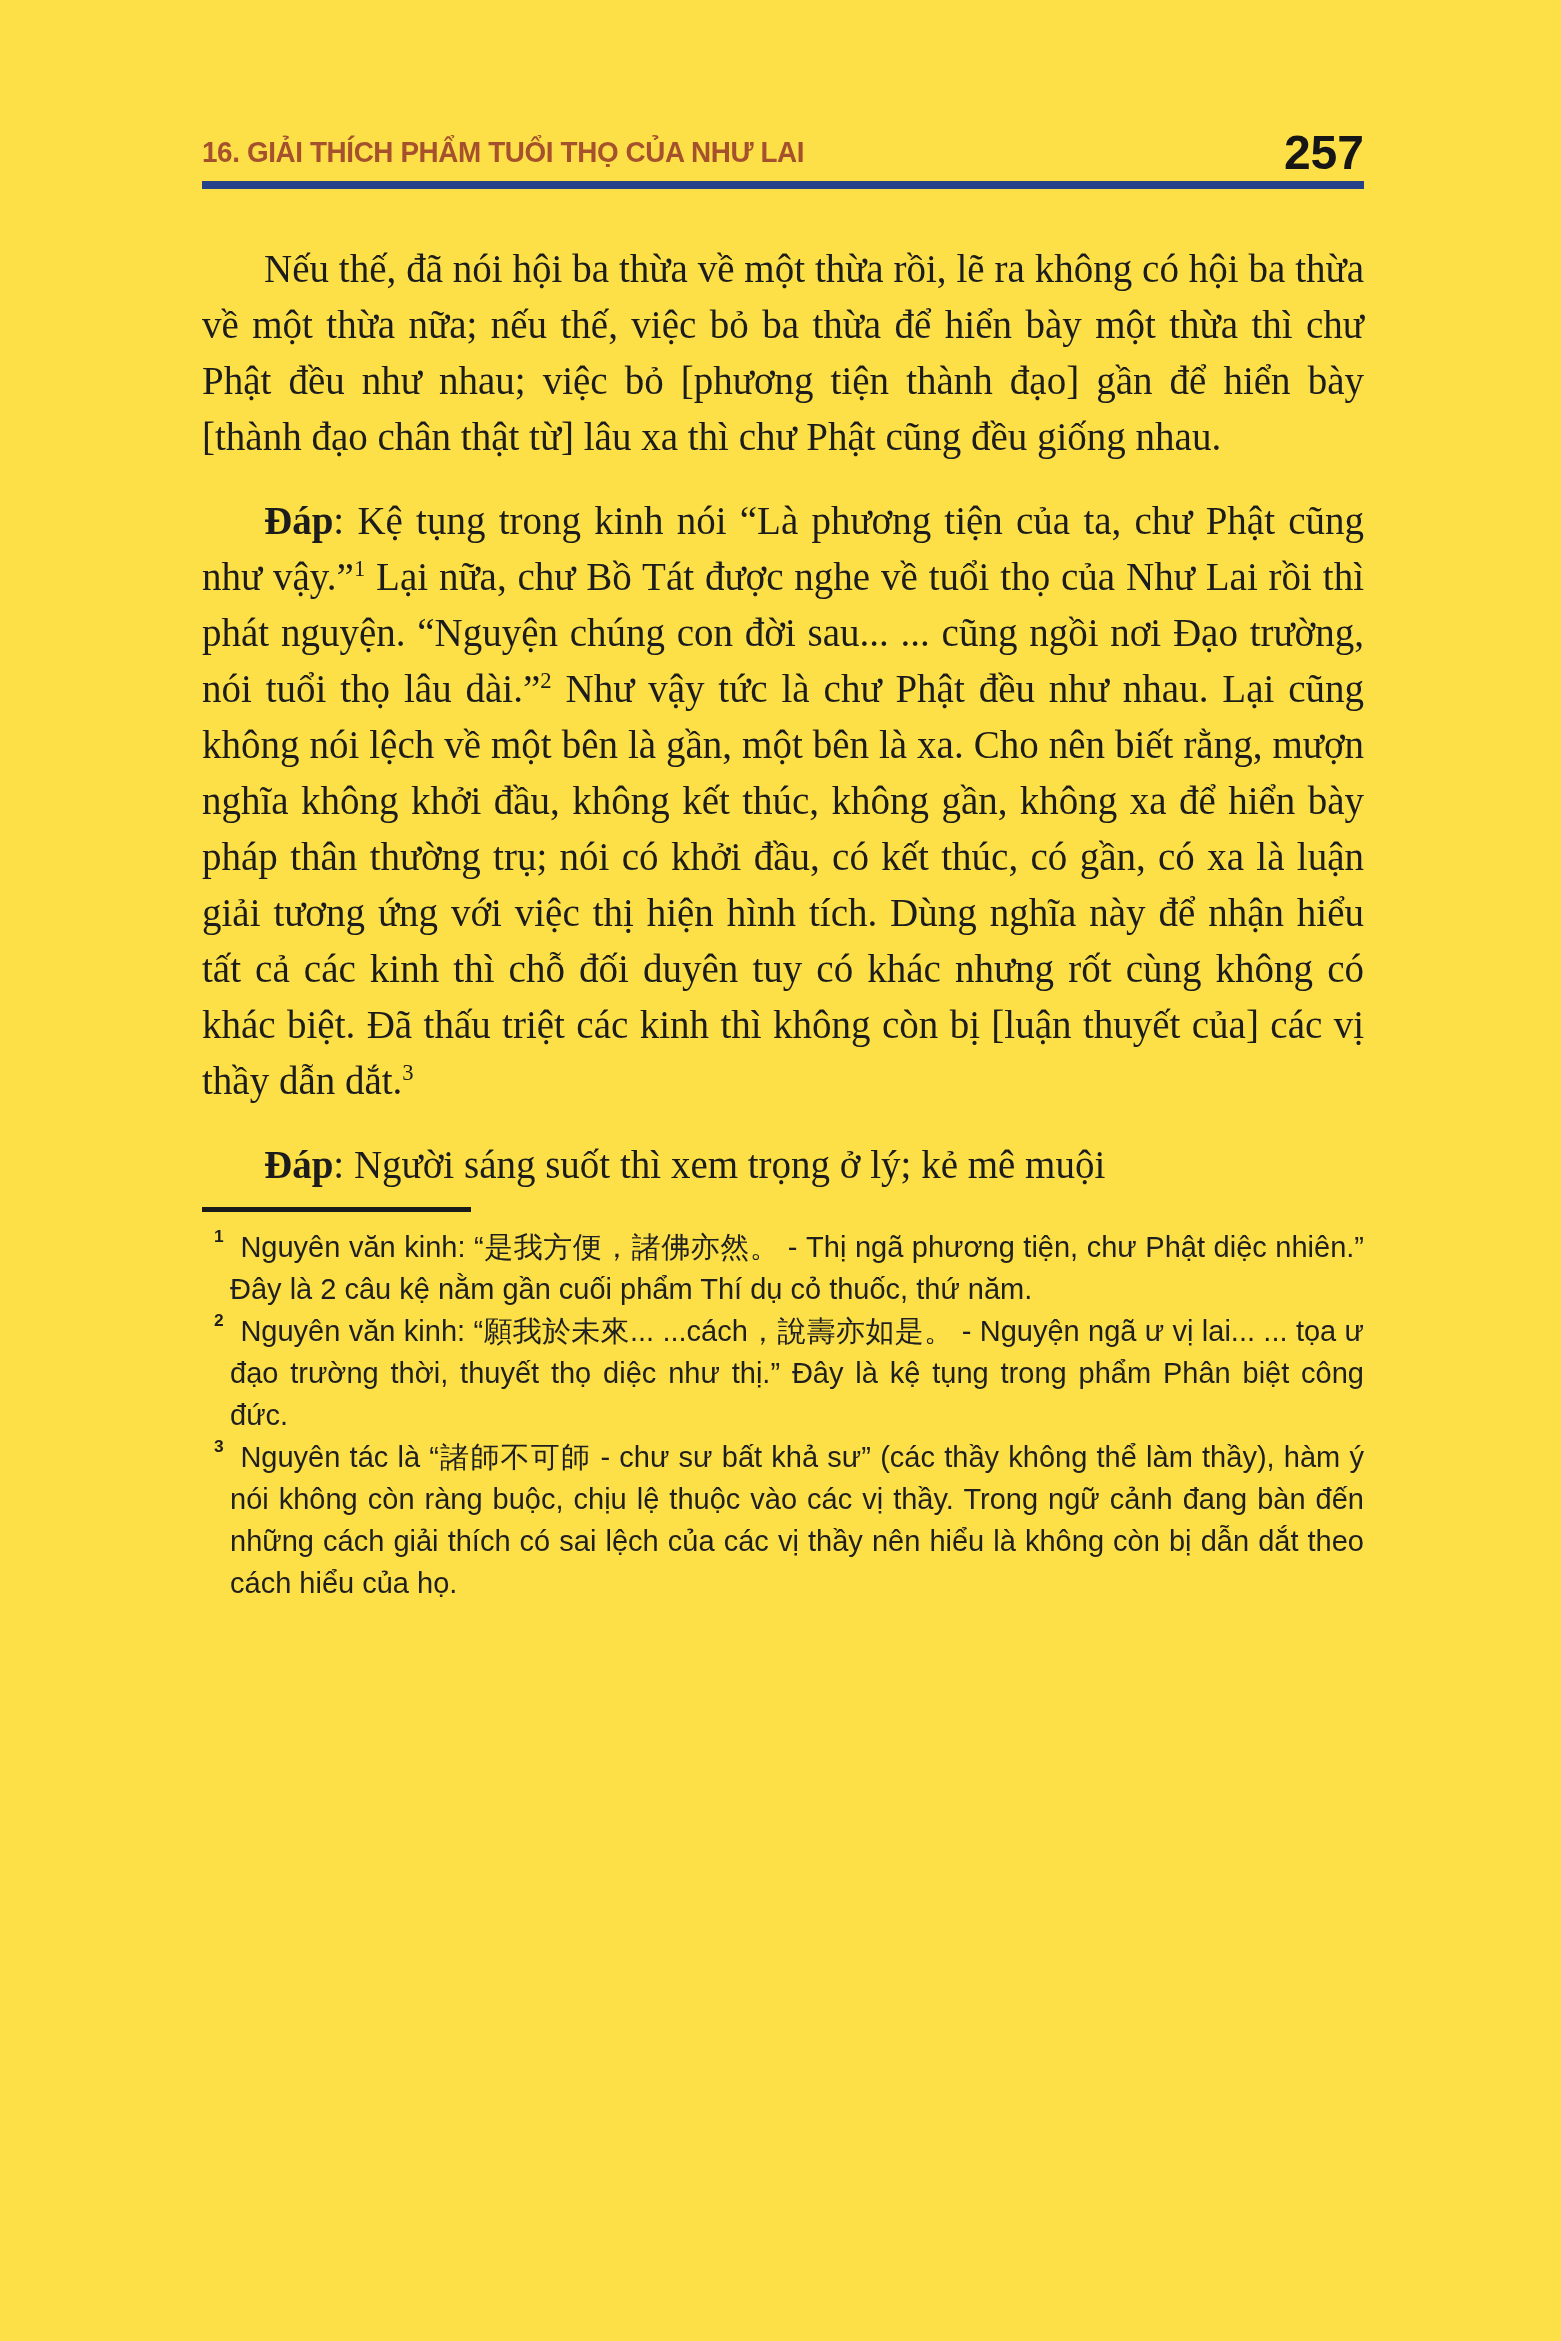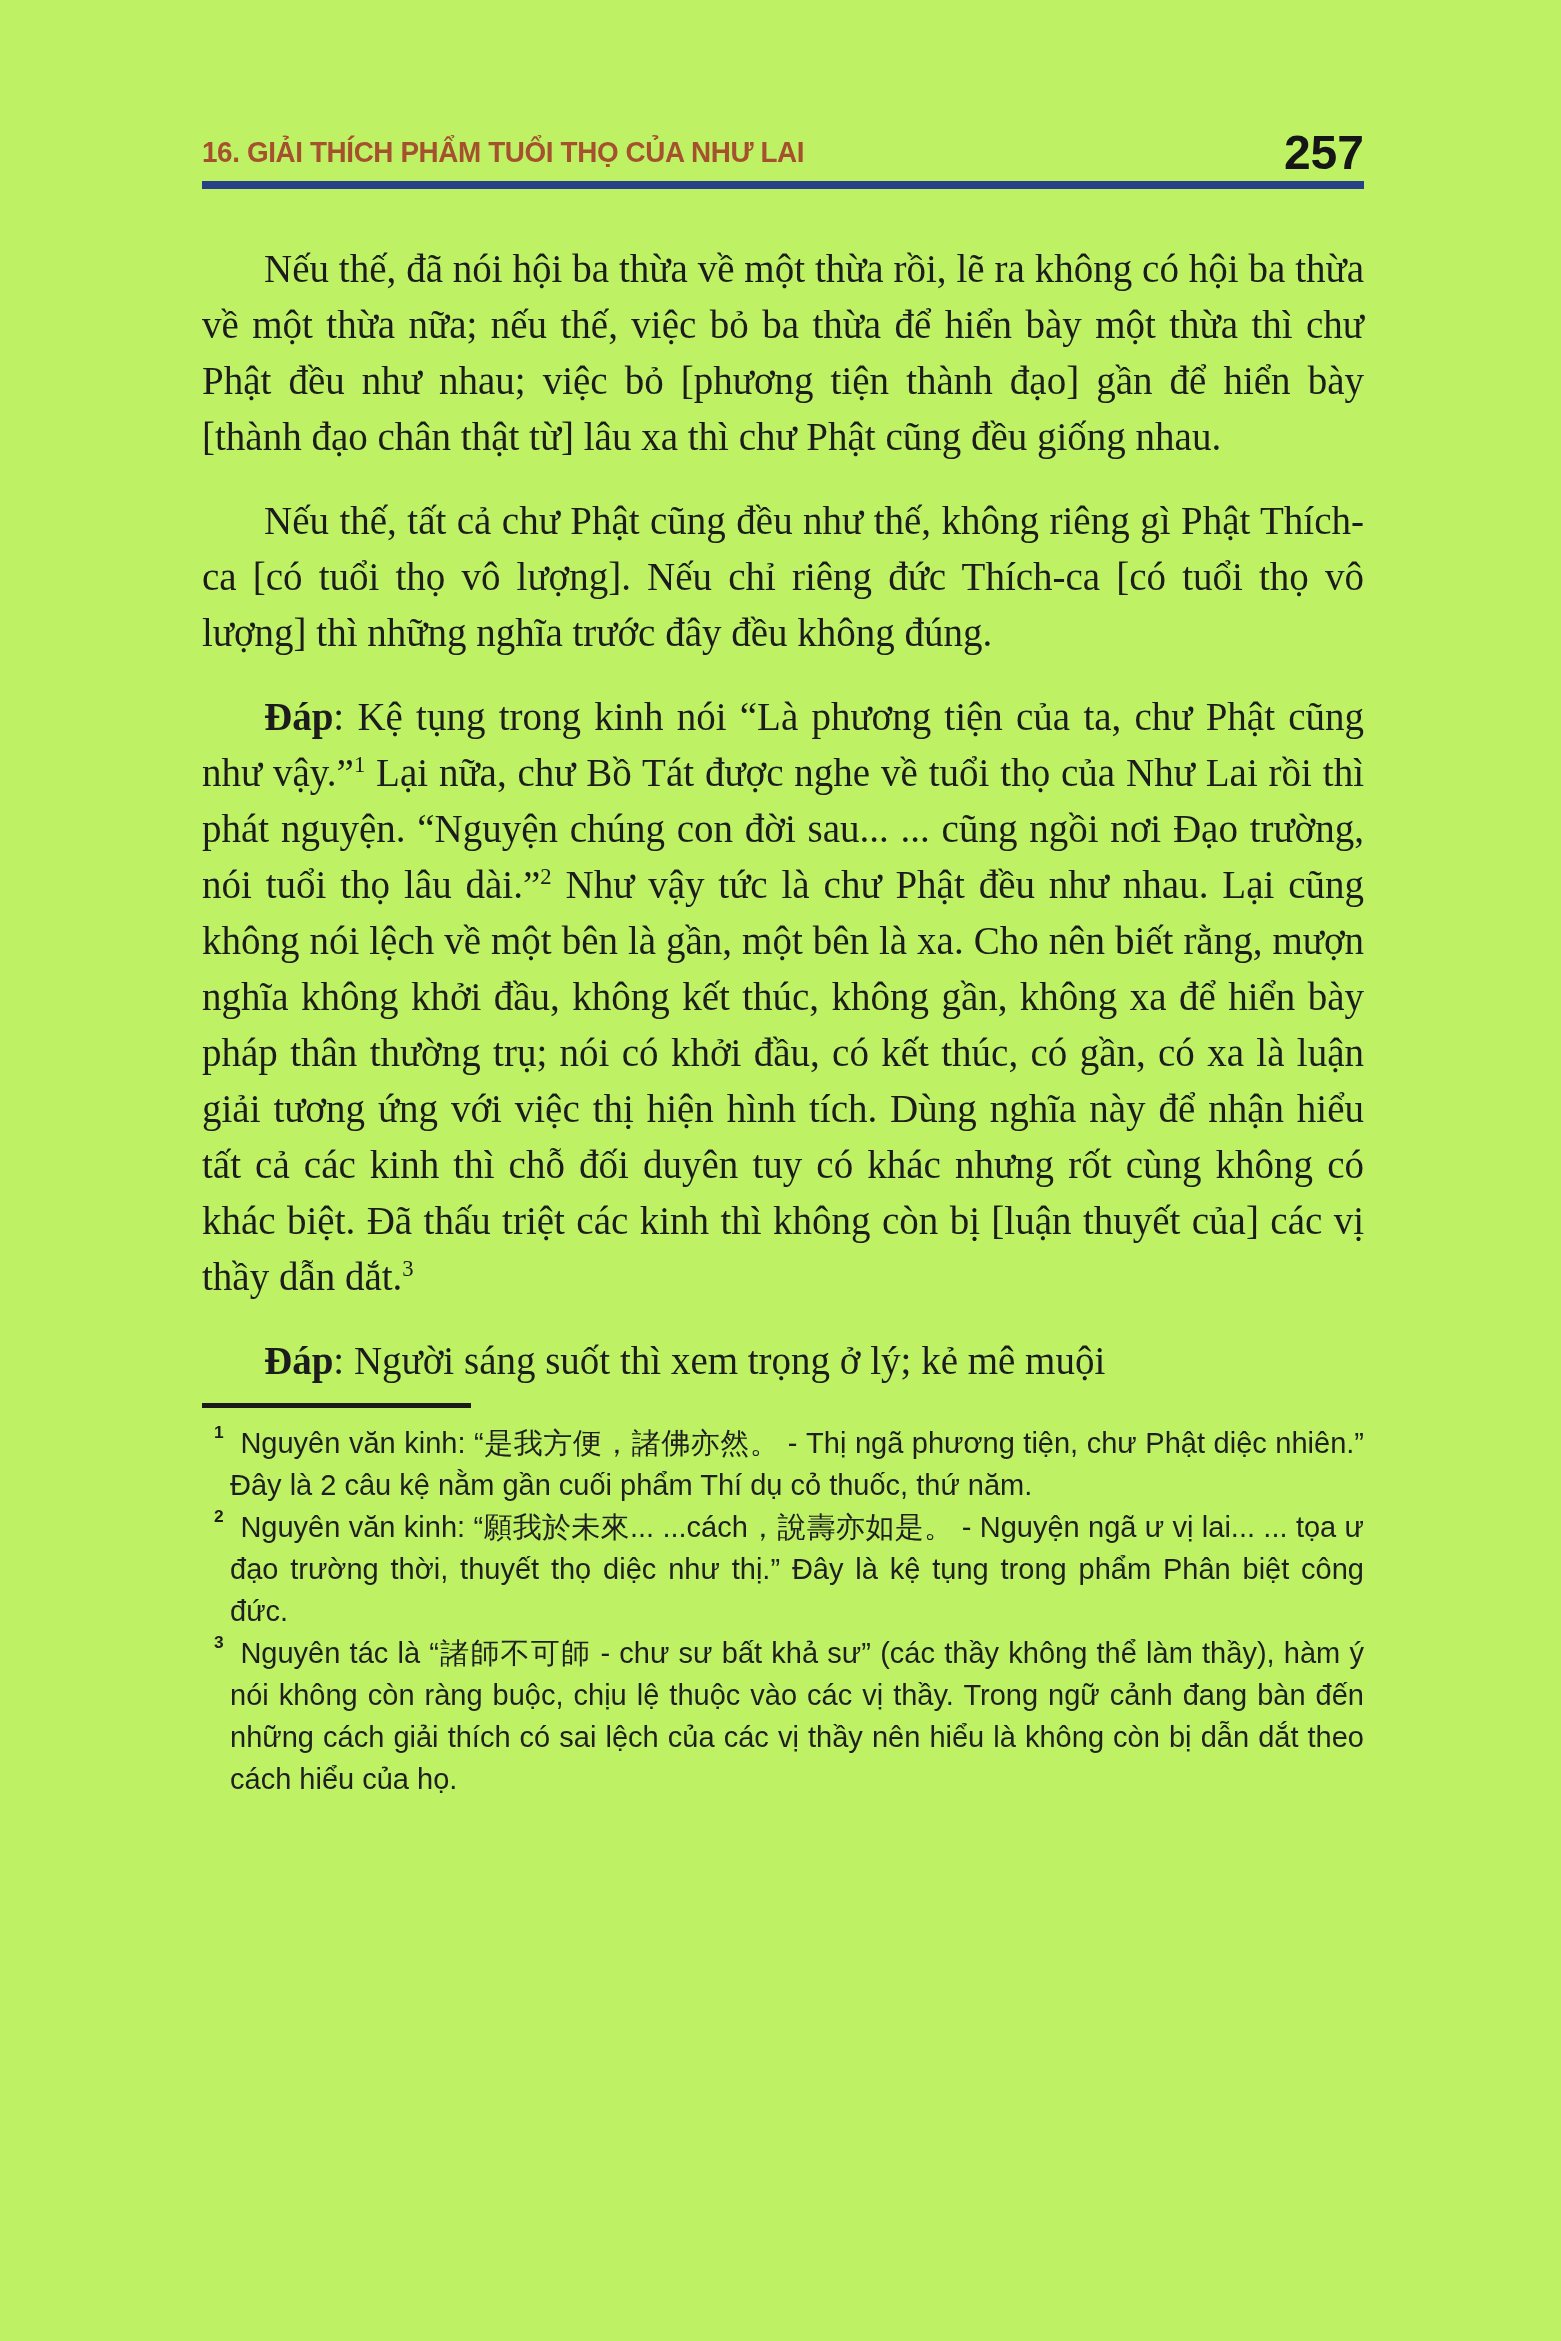--- a/index.html
+++ b/index.html
@@ -1,20 +1,20 @@
 <!DOCTYPE html>
 <html style="font-size:14px"><head>
 <meta charset="utf-8">
 <style>
   html, body { margin: 0; padding: 0; background: #ffffff; }
   .page {
     position: relative;
     width: 1561px;
     height: 2342px;
-    background: #bef264;
+    background: #fde047;
     box-sizing: border-box;
     padding: 130px 197px 0 202px;
     font-family: "Liberation Serif", serif;
     color: var(--text, #1c1c1c);
   }
   
   .page-header {
     display: flex;
     justify-content: space-between;
     align-items: flex-end;
@@ -97,21 +97,20 @@
 <div class="page" style="--header-title: #a5512e; --header-rule: #274188; --text: #1c1c1c;">
   <header class="page-header">
     <div class="chapter-title">16. GIẢI THÍCH PHẨM TUỔI THỌ CỦA NHƯ LAI</div>
     <div class="page-number">257</div>
   </header>
 
   <div class="header-rule"></div>
 
   <main class="body-text" id="body-text">
       <p>Nếu thế, đã nói hội ba thừa về một thừa rồi, lẽ ra không có hội ba thừa về một thừa nữa; nếu thế, việc bỏ ba thừa để hiển bày một thừa thì chư Phật đều như nhau; việc bỏ [phương tiện thành đạo] gần để hiển bày [thành đạo chân thật từ] lâu xa thì chư Phật cũng đều giống nhau.</p>
-      <p>Nếu thế, tất cả chư Phật cũng đều như thế, không riêng gì Phật Thích-ca [có tuổi thọ vô lượng]. Nếu chỉ riêng đức Thích-ca [có tuổi thọ vô lượng] thì những nghĩa trước đây đều không đúng.</p>
       <p><strong>Đáp</strong>: Kệ tụng trong kinh nói “Là phương tiện của ta, chư Phật cũng như vậy.”<sup class="ref">1</sup> Lại nữa, chư Bồ Tát được nghe về tuổi thọ của Như Lai rồi thì phát nguyện. “Nguyện chúng con đời sau... ... cũng ngồi nơi Đạo trường, nói tuổi thọ lâu dài.”<sup class="ref">2</sup> Như vậy tức là chư Phật đều như nhau. Lại cũng không nói lệch về một bên là gần, một bên là xa. Cho nên biết rằng, mượn nghĩa không khởi đầu, không kết thúc, không gần, không xa để hiển bày pháp thân thường trụ; nói có khởi đầu, có kết thúc, có gần, có xa là luận giải tương ứng với việc thị hiện hình tích. Dùng nghĩa này để nhận hiểu tất cả các kinh thì chỗ đối duyên tuy có khác nhưng rốt cùng không có khác biệt. Đã thấu triệt các kinh thì không còn bị [luận thuyết của] các vị thầy dẫn dắt.<sup class="ref">3</sup></p>
       <p><strong>Đáp</strong>: Người sáng suốt thì xem trọng ở lý; kẻ mê muội</p>
     </main>
 
   <div class="footnote-rule"></div>
 
   <section class="footnotes" id="footnotes">
       <div class="footnote"><sup class="fn-marker">1</sup>Nguyên văn kinh: “<span class="cjk">是我方便，諸佛亦然。</span> - Thị ngã phương tiện, chư Phật diệc nhiên.” Đây là 2 câu kệ nằm gần cuối phẩm Thí dụ cỏ thuốc, thứ năm.</div>
       <div class="footnote"><sup class="fn-marker">2</sup>Nguyên văn kinh: “<span class="cjk">願我於未來... ...cách，說壽亦如是。</span> - Nguyện ngã ư vị lai... ... tọa ư đạo trường thời, thuyết thọ diệc như thị.” Đây là kệ tụng trong phẩm Phân biệt công đức.</div>
       <div class="footnote"><sup class="fn-marker">3</sup>Nguyên tác là “<span class="cjk">諸師不可師</span> - chư sư bất khả sư” (các thầy không thể làm thầy), hàm ý nói không còn ràng buộc, chịu lệ thuộc vào các vị thầy. Trong ngữ cảnh đang bàn đến những cách giải thích có sai lệch của các vị thầy nên hiểu là không còn bị dẫn dắt theo cách hiểu của họ.</div>

